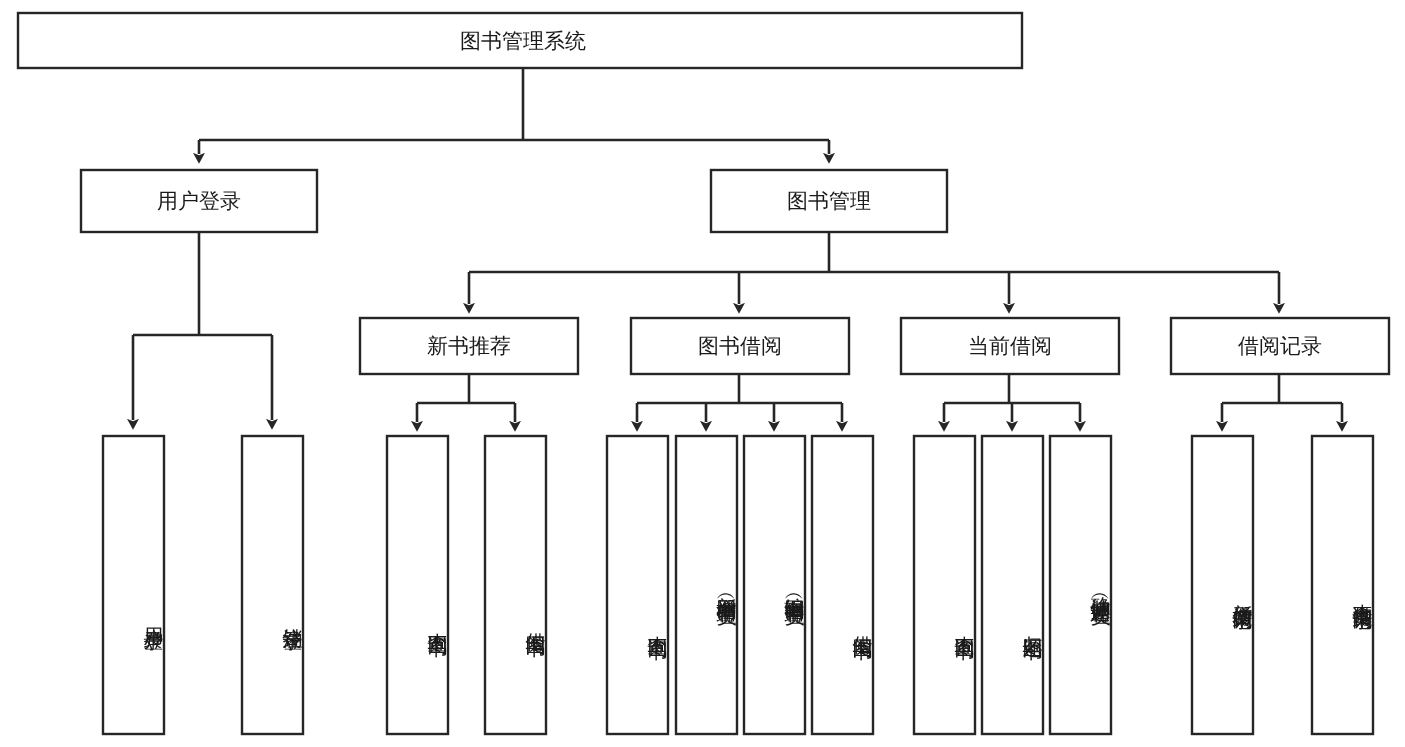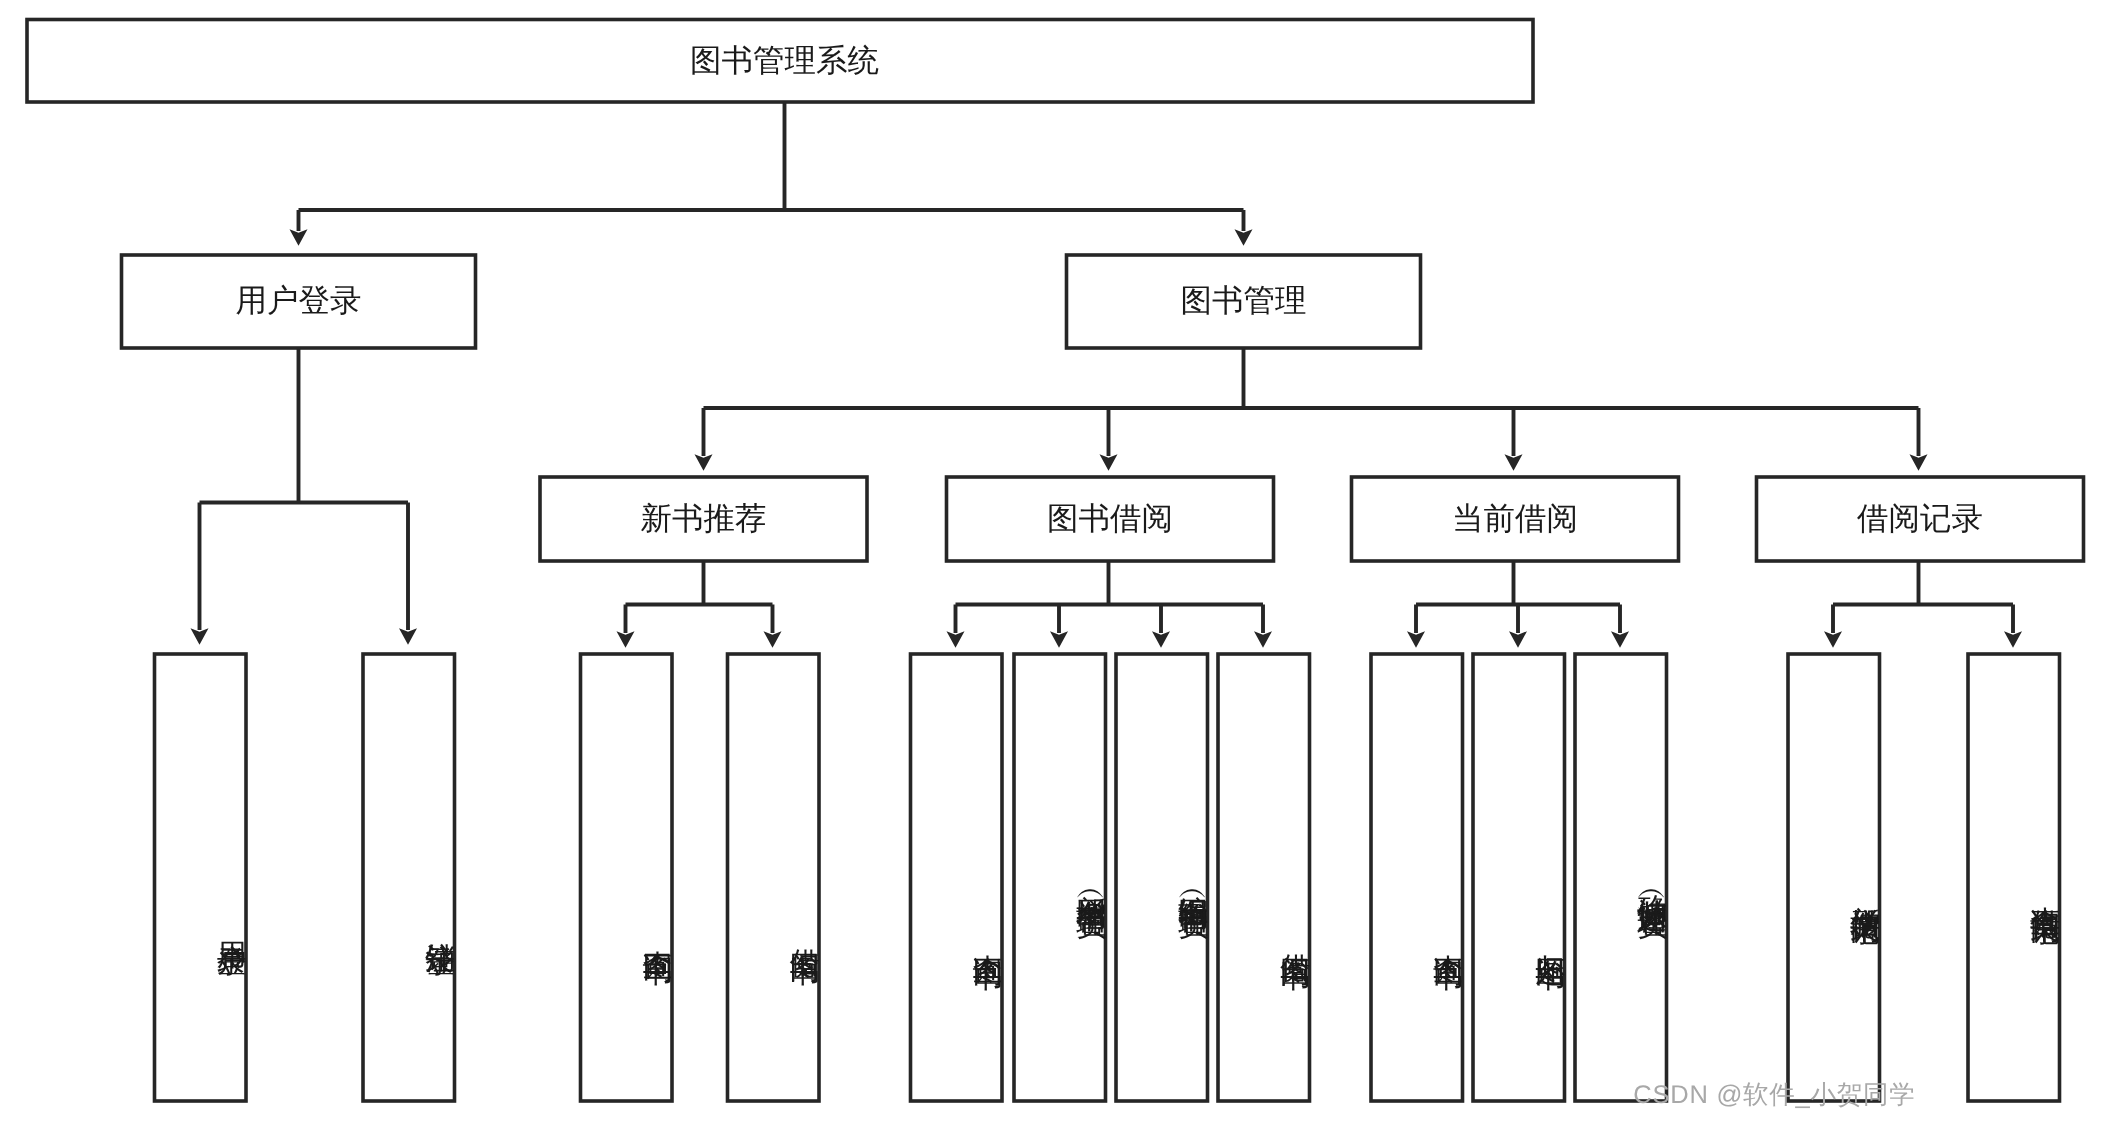--- a/index.html
+++ b/index.html
@@ -221,15 +221,14 @@
   <div class="node-label-v" style="left:607px; top:508px; width:61px; height:230px;">查询图书</div>
   <div class="node-label-v" style="left:676px; top:443px; width:61px; height:290px;">新增图书（管理员）</div>
   <div class="node-label-v" style="left:744px; top:443px; width:61px; height:290px;">编辑图书（管理员）</div>
   <div class="node-label-v" style="left:812px; top:508px; width:61px; height:230px;">借阅图书</div>
   <div class="node-label-v" style="left:914px; top:508px; width:61px; height:230px;">查询图书</div>
   <div class="node-label-v" style="left:982px; top:508px; width:61px; height:230px;">归还图书</div>
   <div class="node-label-v" style="left:1050px; top:443px; width:61px; height:290px;">确认归还（管理员）</div>
   <div class="node-label-v" style="left:1192px; top:455px; width:61px; height:275px;">新增借阅记录</div>
   <div class="node-label-v" style="left:1312px; top:455px; width:61px; height:275px;">查询借阅记录</div>
 
-  <div class="watermark">CSDN @软件_小贺同学</div>
 
 </div>
 
 </body></html>

